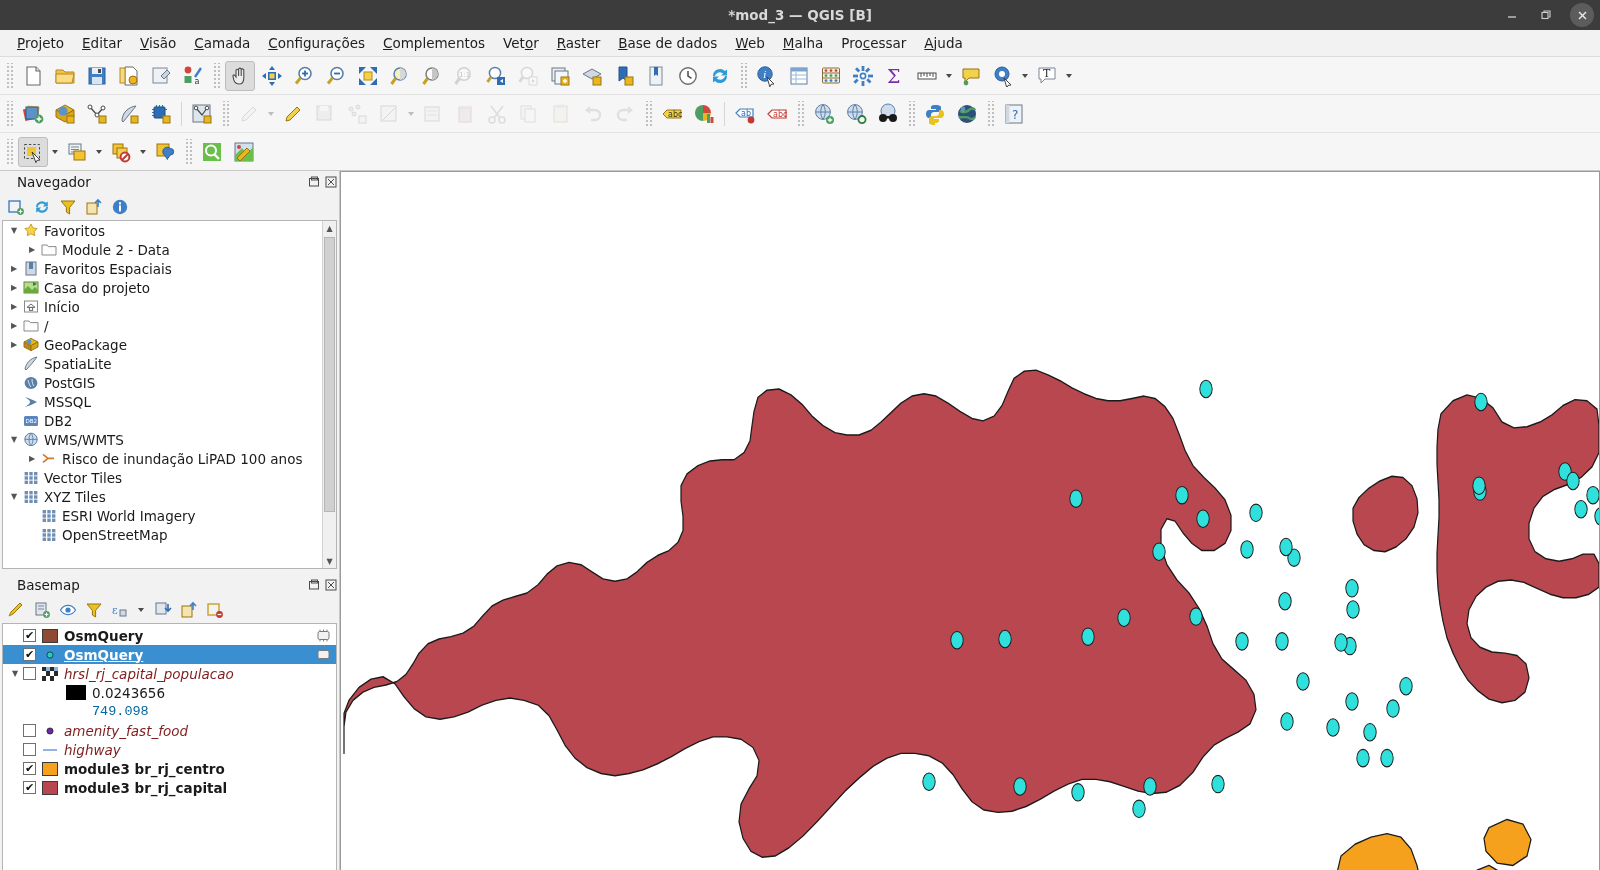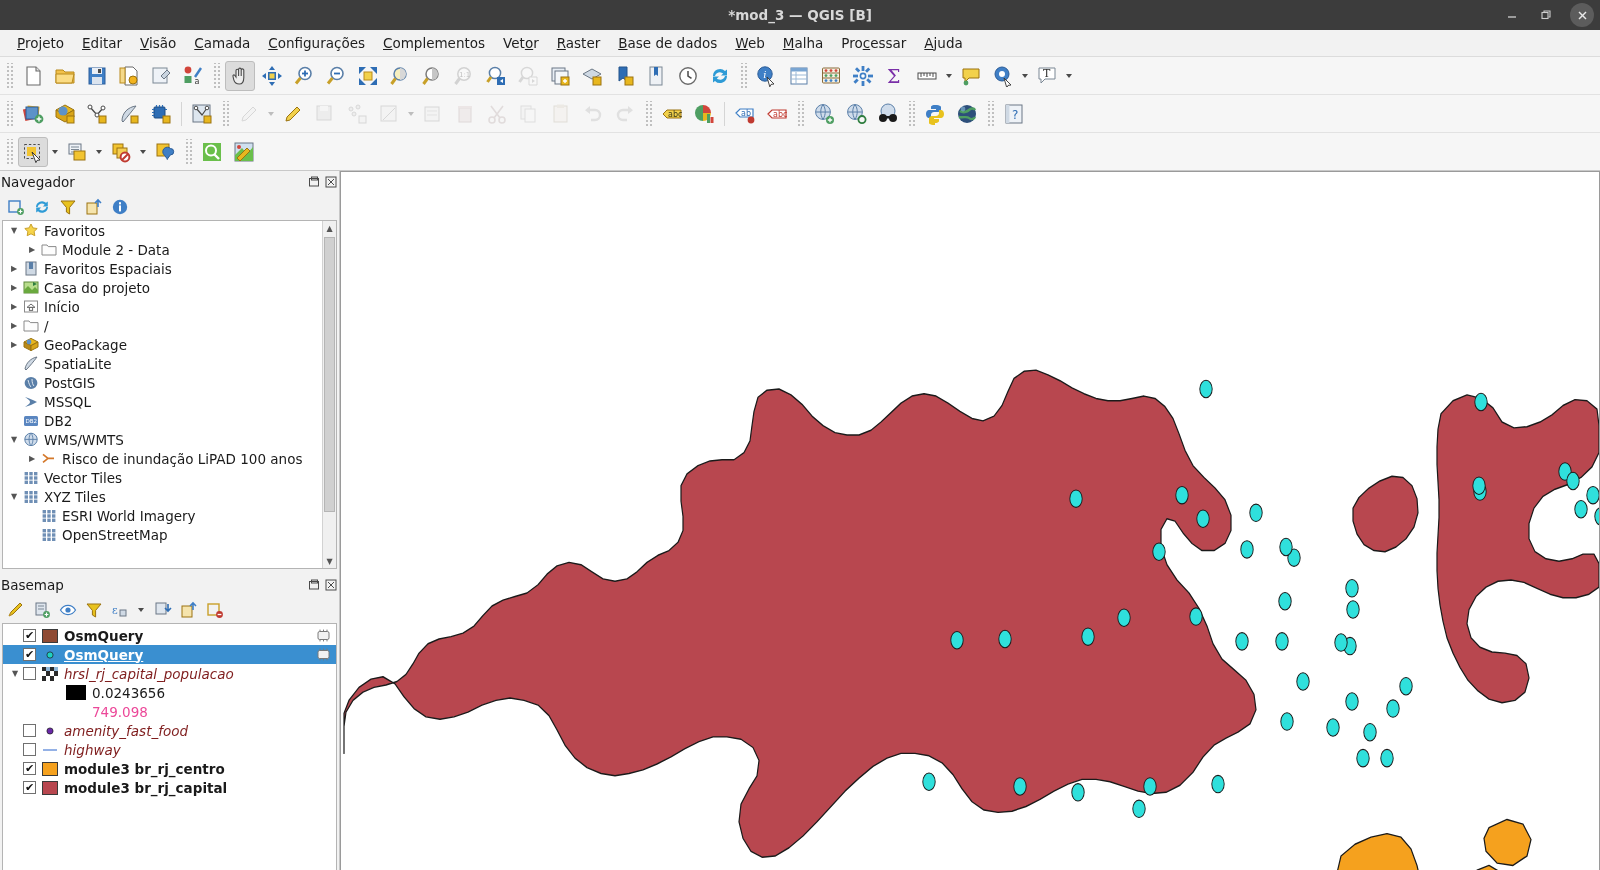--- a/index.html
+++ b/index.html
@@ -40,21 +40,21 @@
   .caret { width:12px;height:30px;display:flex;align-items:center;justify-content:center; }
   .caret:after { content:''; border-left:3.5px solid transparent;border-right:3.5px solid transparent;
                  border-top:4px solid #4a4a4a; display:block; }
   .dim { opacity:.33; }
   
   #main { display:flex; height:778px; }
   #leftcol { width:340px; display:flex; flex-direction:column; background:#f2f2f2;
              border-right:1px solid #c8c8c8;}
   
   .panelhdr { height:22px; display:flex; align-items:center; padding:0 1px;
-              font-size:13.5px; background:#f2f2f2; }
+              font-size:13.5px; background:#f2f2f2;margin-left:16px; }
   .panelhdr .ttl { flex:1; }
   .panelhdr .pbtn { width:14px;height:14px;margin-left:3px; color:#4a4a4a; font-size:11px;
                     display:flex;align-items:center;justify-content:center;}
   .paneltools { height:27px; display:flex; align-items:center; padding:0 5px; gap:5px;
                 background:#f2f2f2; }
   .paneltools .pt { width:21px;height:21px;display:flex;align-items:center;justify-content:center;}
   .treebox { flex:1; background:#fff; border:1px solid #b4b4b4; margin:0 2px 2px 2px;
              overflow:hidden; position:relative; }
   
   .row { display:flex; align-items:center; height:19px; padding-left:4px; font-size:13.5px;
@@ -1059,21 +1059,21 @@
           <div class="lrow" style="padding-left: 22px;">
             <span class="arrow"></span>
             <span style="width: 13px; flex: 0 0 13px;"></span>
             <span class="sw" style="width: 20px; height: 15px; flex: 0 0 20px; margin-left: 12px; background: rgb(0, 0, 0); border: none;"></span>
             <span class="lname" style="font-weight: normal; color: rgb(26, 26, 26);">0.0243656</span>
           </div>
           <div class="lrow" style="padding-left: 22px;">
             <span class="arrow"></span>
             <span style="width: 13px; flex: 0 0 13px;"></span>
             <span style="width: 20px; height: 15px; flex: 0 0 20px; margin-left: 12px;"></span>
-            <span class="lname" style="font-weight: normal; color: #ec4899;">749.098</span>
+            <span class="lname" style="font-weight: normal; color: #0369a1; font-family: Liberation Mono, monospace;">749.098</span>
           </div>
           <div class="lrow" style="padding-left: 4px;">
             <span class="arrow"></span>
             <span class="cb"></span>
             <span class="sw" style="width: 16px; height: 14px; flex: 0 0 16px; margin-left: 6px; border: none; display: flex; align-items: center; justify-content: center;">
               <svg width="10" height="10" viewBox="0 0 10 10">
                 <circle cx="5" cy="5" r="3.1" fill="#6a29a8" stroke="#1a1a1a" stroke-width=".7"></circle>
               </svg>
             </span>
             <span class="lname it">amenity_fast_food</span>

